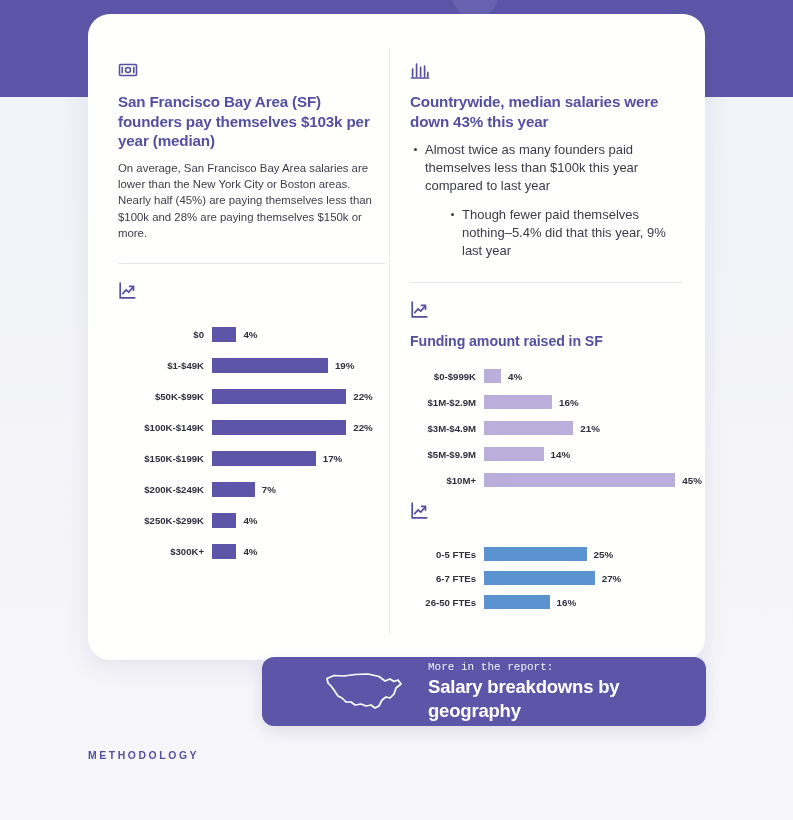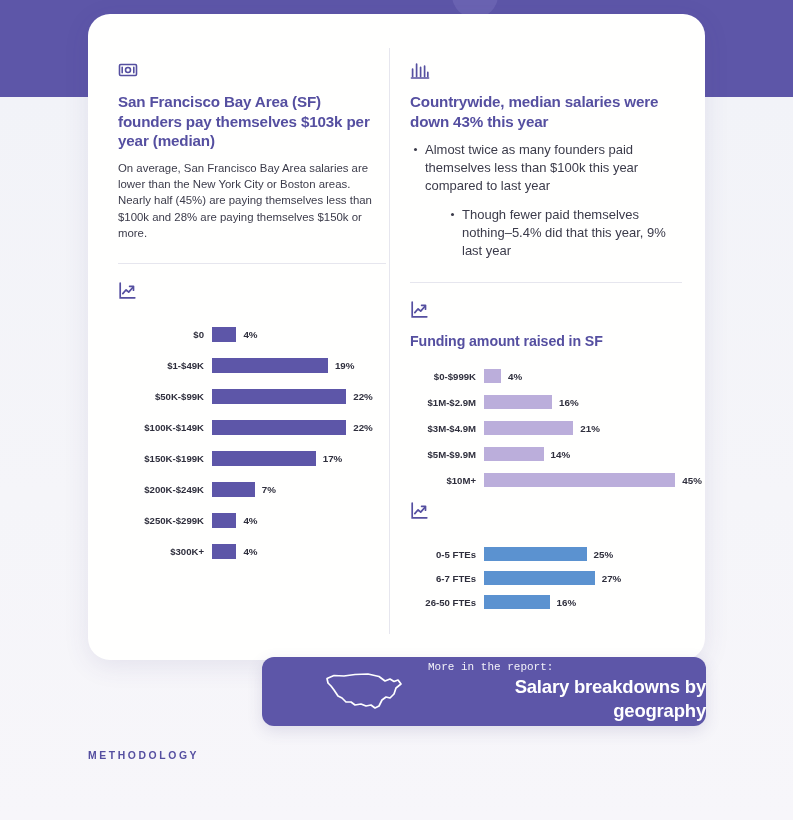--- a/index.html
+++ b/index.html
@@ -121,21 +121,21 @@
   
   .cta{
     position:absolute;left:262px;top:657px;width:444px;height:69px;
     background:#5d56a8;border-radius:12px;
     display:flex;align-items:center;
     box-shadow:0 5px 16px rgba(70,62,130,.14);
   }
   .cta-map{margin-left:62px;margin-right:22px;flex:0 0 auto;}
   .cta-text{color:#fff;}
   .cta-kicker{font-size:11px;line-height:15px;opacity:.92;font-family:Liberation Mono, monospace;}
-  .cta-title{font-size:18.5px;line-height:24px;font-weight:bold;letter-spacing:-.2px;text-align:right;}
+  .cta-title{font-size:18.5px;line-height:24px;font-weight:bold;letter-spacing:-.2px;}
 
   
   .methodology{
     position:absolute;left:88px;top:750px;width:620px;
   }
   .meth-label{
     font-size:10.4px;font-weight:bold;color:#554fa0;
     letter-spacing:2.6px;
   }
   .meth-text{

